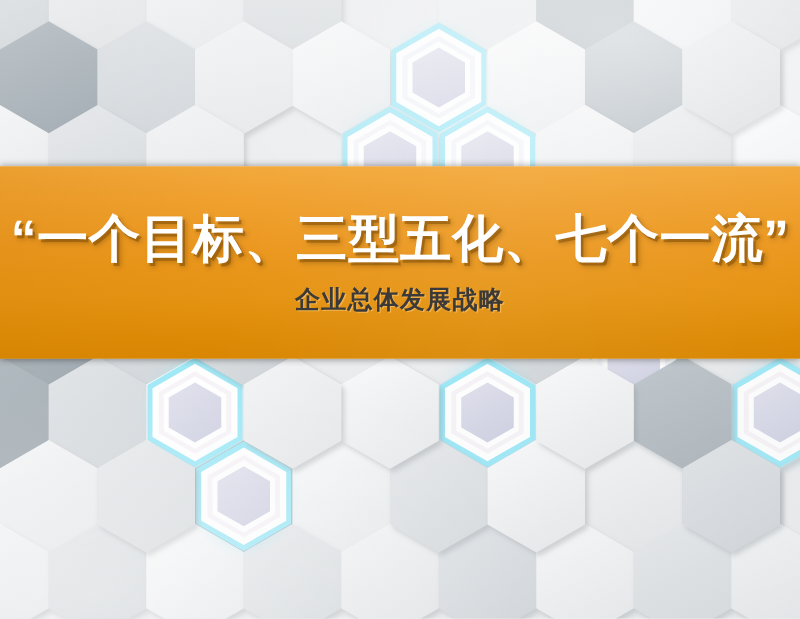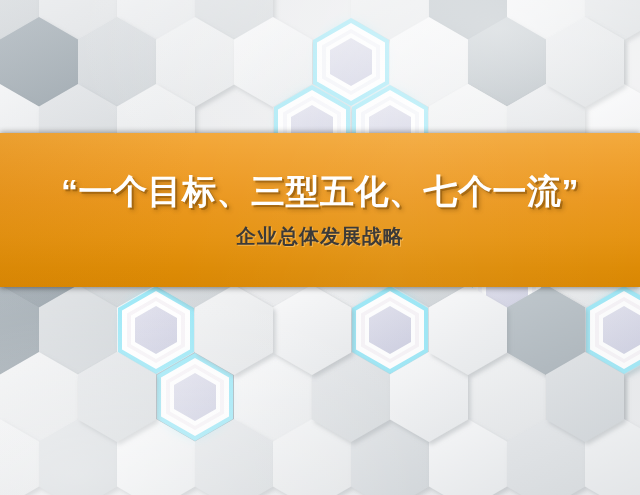--- a/index.html
+++ b/index.html
@@ -77,21 +77,21 @@
     width: 100%;
     height: 100%;
     display: flex;
     flex-direction: column;
     align-items: center;
     justify-content: center;
   }
 
   #main-title {
     color: #ffffff;
-    font-size: 34px;
+    font-size: 41px;
     font-weight: bold;
     letter-spacing: 0.5px;
     line-height: 1;
     white-space: nowrap;
     margin: 0 0 4px 0;
     text-shadow:
        2px 2px 0px rgba(120,72,4,0.45),
        3px 3px 4px rgba(90,54,2,0.35);
   }
 

